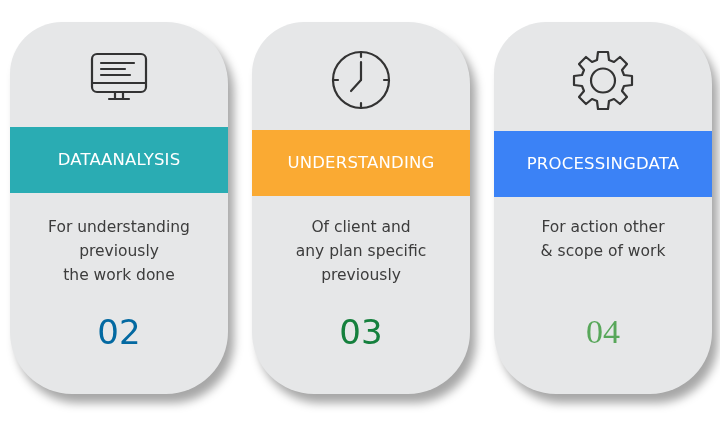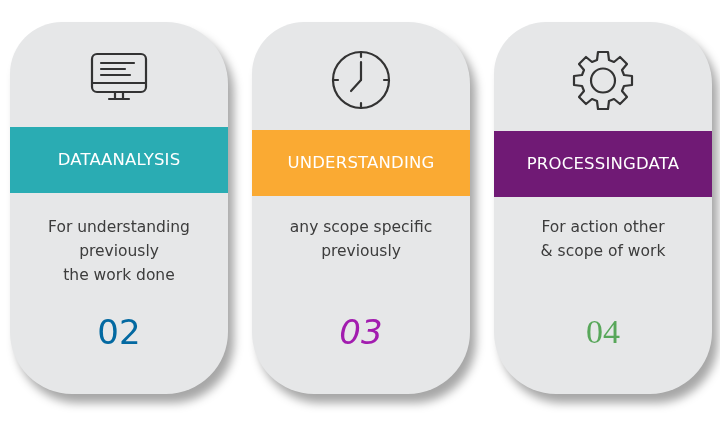--- a/index.html
+++ b/index.html
@@ -18,32 +18,32 @@
   .card.c3 { left: 494px; }
   .icon { position: absolute; left: 50%; transform: translateX(-50%); top: 26px; width: 64px; height: 64px; }
   .icon svg { width: 64px; height: 64px; display: block; }
   .band {
     position: absolute; left: 0; right: 0; height: 66px;
     display: flex; flex-direction: row; align-items: center; justify-content: center;
     color: #ffffff; font-size: 16.5px; line-height: 26px; text-align: center; letter-spacing: 0.2px;
   }
   .c1 .band { top: 105px; background: #2aacb3; }
   .c2 .band { top: 108px; background: #faaa33; gap: 24px; }
-  .c3 .band { top: 109px; height: 66px; background: #701a75; }
+  .c3 .band { top: 109px; height: 66px; background: #3b82f6; }
   .desc {
     position: absolute; left: 0; right: 0; top: 193px; text-align: center;
     color: #3c3c3c; font-size: 15.5px; line-height: 24px;
   }
   .desc span { display: block; }
   .num {
     position: absolute; left: 0; right: 0; top: 290px; text-align: center;
     font-size: 34px; font-weight: normal; line-height: 40px;
   }
   .c1 .num { color: #0369a1; }
-  .c2 .num { color: #a21caf; font-style: italic; }
+  .c2 .num { color: #15803d; }
   .c3 .num { color: #58a75a; font-family: Liberation Serif, serif; }
 </style>
 </head>
 <body>
 
 <div class="card c1">
   <div class="icon">
     <svg viewBox="0 0 64 64" fill="none" stroke="#333" stroke-width="2.2" stroke-linecap="round" stroke-linejoin="round">
       <rect x="5" y="6" width="54" height="38" rx="5"></rect>
       <line x1="5" y1="35" x2="59" y2="35"></line>
@@ -76,21 +76,22 @@
       <line x1="4" y1="32" x2="9" y2="32"></line>
       <line x1="55" y1="32" x2="60" y2="32"></line>
       <line x1="32" y1="14" x2="32" y2="32"></line>
       <line x1="32" y1="32" x2="22" y2="43"></line>
     </svg>
   </div>
   <div class="band">
     <span>UNDERSTANDING</span>
   </div>
   <div class="desc">
-    <span>any scope specific</span>
+    <span>Of client and</span>
+    <span>any plan specific</span>
     <span>previously</span>
   </div>
   <div class="num">03</div>
 </div>
 
 <div class="card c3">
   <div class="icon">
     <svg viewBox="0 0 64 64" fill="none" stroke="#333" stroke-width="2.2" stroke-linejoin="round">
       <path d="M27 4 L37 4 L38 12 L43 14 L49 9 L56 16 L51 22 L53 27 L61 28 L61 37 L53 38 L51 43 L56 49 L49 56 L43 51 L38 53 L37 61 L27 61 L26 53 L21 51 L15 56 L8 49 L13 43 L11 38 L3 37 L3 28 L11 27 L13 22 L8 16 L15 9 L21 14 L26 12 Z"></path>
       <circle cx="32" cy="32.5" r="12"></circle>

